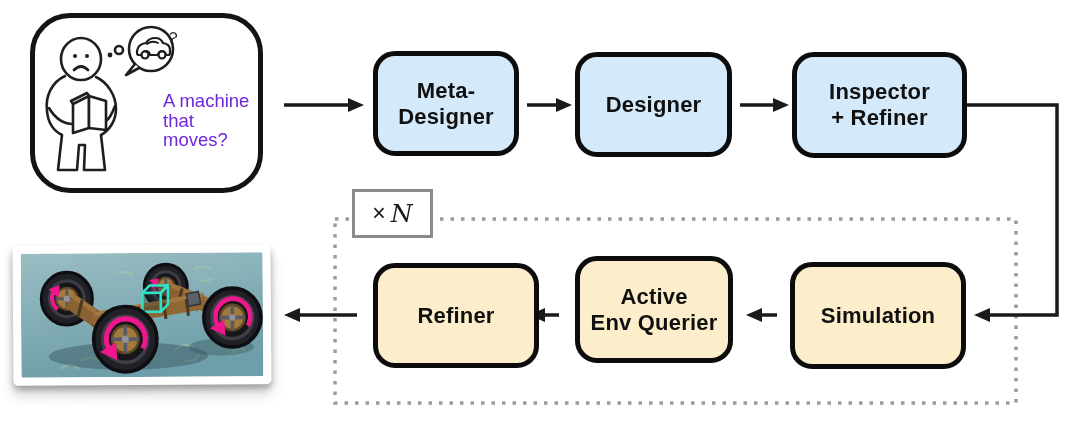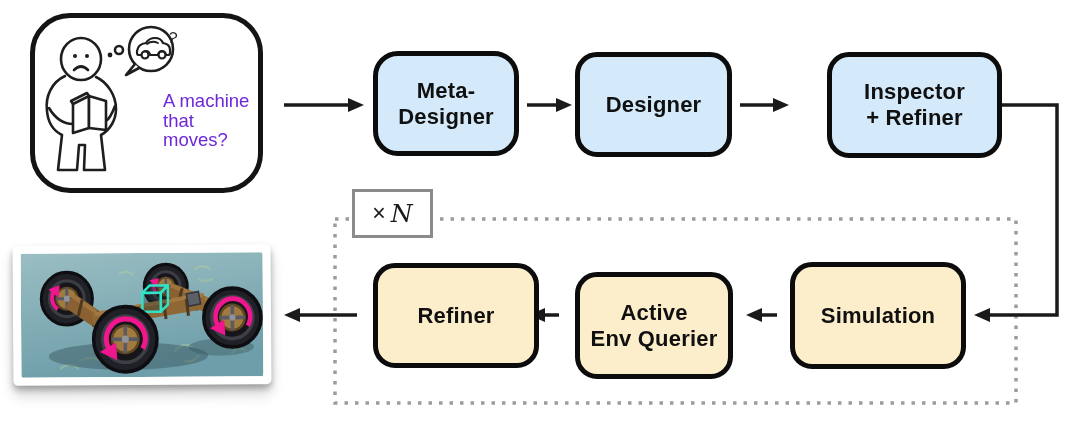--- a/index.html
+++ b/index.html
@@ -12,25 +12,25 @@
   
   .node {
     position:absolute; box-sizing:border-box;
     border:5px solid #0c0c0c; border-radius:22px;
     display:flex; align-items:center; justify-content:center;
     text-align:center; font-weight:bold; font-size:22px; line-height:26px;
     color:#101010; white-space:pre-line; letter-spacing:.2px;
   }
   .node.blue { background:#d4e9f9; }
   .node.tan  { background:#fdeecb; }
-  .n-meta      { left:373px; top:51px;  width:146px; height:105px;border-radius:25px; }
+  .n-meta      { left:373px; top:51px;  width:146px; height:105px; }
   .n-designer  { left:575px; top:52px;  width:157px; height:105px; }
-  .n-inspector { left:792px; top:52px;  width:175px; height:106px;margin-left:35px; }
+  .n-inspector { left:792px; top:52px;  width:175px; height:106px; }
   .n-refiner   { left:373px; top:263px; width:166px; height:105px; }
-  .n-querier   { left:575px; top:272px; width:158px; height:107px; }
+  .n-querier   { left:575px; top:256px; width:158px; height:107px; }
   .n-sim       { left:790px; top:262px; width:176px; height:107px; }
 
   
   .prompt-card {
     position:absolute; left:30px; top:13px; width:233px; height:180px;
     box-sizing:border-box; border:5px solid #141414; border-radius:40px;
     background:#ffffff;
   }
   .prompt-card svg { position:absolute; left:0; top:0; }
   .prompt-text {

